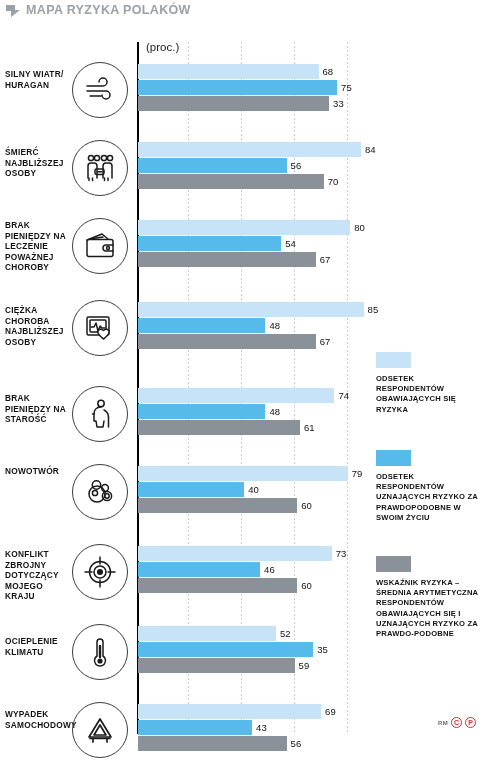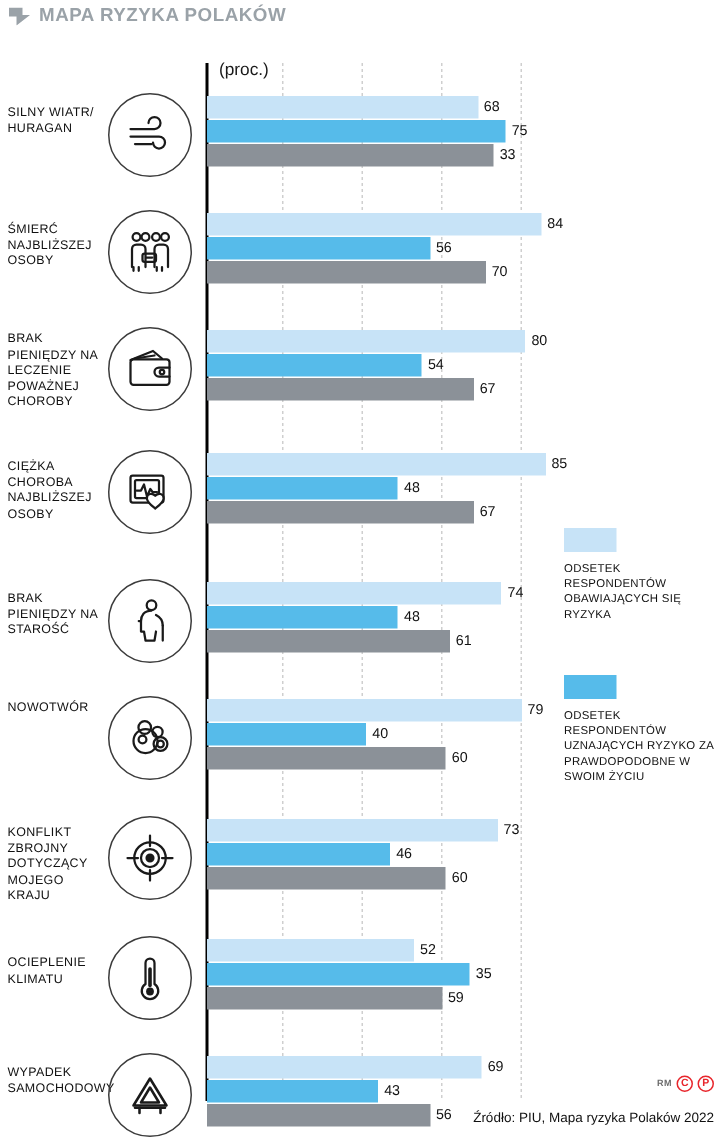--- a/index.html
+++ b/index.html
@@ -86,21 +86,21 @@
   .group {
     position: absolute;
     left: 0;
     width: 484px;
   }
   .group-label {
     position: absolute;
     left: 5px;
     width: 62px;
     font-size: 8.3px;
-    font-weight: normal;
+    font-weight: bold;
     letter-spacing: 0.25px;
     line-height: 10.5px;
     color: #111111;
     text-transform: uppercase;
   }
   .group-icon {
     position: absolute;
     left: 72px;
     width: 56px;
     height: 56px;
@@ -149,21 +149,21 @@
     width: 35px;
     height: 16px;
     display: block;
   }
   .legend-swatch.c0 { background: #c7e3f7; }
   .legend-swatch.c1 { background: #56bbea; }
   .legend-swatch.c2 { background: #8b9198; }
   .legend-text {
     margin-top: 6px;
     font-size: 7.6px;
-    font-weight: normal;
+    font-weight: bold;
     line-height: 10.2px;
     letter-spacing: 0.2px;
     color: #111111;
     text-transform: uppercase;
   }
 
   
   .source {
     position: absolute;
     right: 8px;
@@ -221,20 +221,24 @@
   <div class="proc-label">(proc.)</div>
 
   <div class="legend-item" style="top:332px">
     <span class="legend-swatch c0"></span>
     <div class="legend-text">ODSETEK RESPONDENTÓW OBAWIAJĄCYCH SIĘ RYZYKA</div>
   </div>
   <div class="legend-item" style="top:430px">
     <span class="legend-swatch c1"></span>
     <div class="legend-text">ODSETEK RESPONDENTÓW UZNAJĄCYCH RYZYKO ZA PRAWDOPODOBNE W SWOIM ŻYCIU</div>
   </div>
+  <div class="legend-item" style="top:536px">
+    <span class="legend-swatch c2"></span>
+    <div class="legend-text">WSKAŹNIK RYZYKA – ŚREDNIA ARYTMETYCZNA RESPONDENTÓW OBAWIAJĄCYCH SIĘ I UZNAJĄCYCH RYZYKO ZA PRAWDO-PODOBNE</div>
+  </div>
 
   <div class="group" style="top:40px">
     <div class="group-label" style="top:9px">SILNY WIATR/ HURAGAN</div>
     <div class="group-icon" style="top:2px">
       <svg width="36" height="36" viewBox="0 0 36 36" fill="none" stroke="#1a1a1a" stroke-width="1.5" stroke-linecap="round">
         <path d="M5 14 H21 a4 4 0 1 0 -4 -4"></path>
         <path d="M5 19 H24 a4 4 0 1 1 -4 4"></path>
         <path d="M8 24 H19"></path>
       </svg>
     </div>
@@ -450,15 +454,14 @@
       <div class="bar c2" style="width:148.6px"></div>
       <div class="bar-value" style="left:148.6px">56</div>
     </div>
   </div>
 
   <div class="credit">
     <span class="credit-rm">RM</span>
     <span class="credit-mark">C</span>
     <span class="credit-mark">P</span>
   </div>
-  <div class="source">Źródło: PIU, Mapa ryzyka Polaków 2022</div>
 
 </div>
 
 </body></html>

